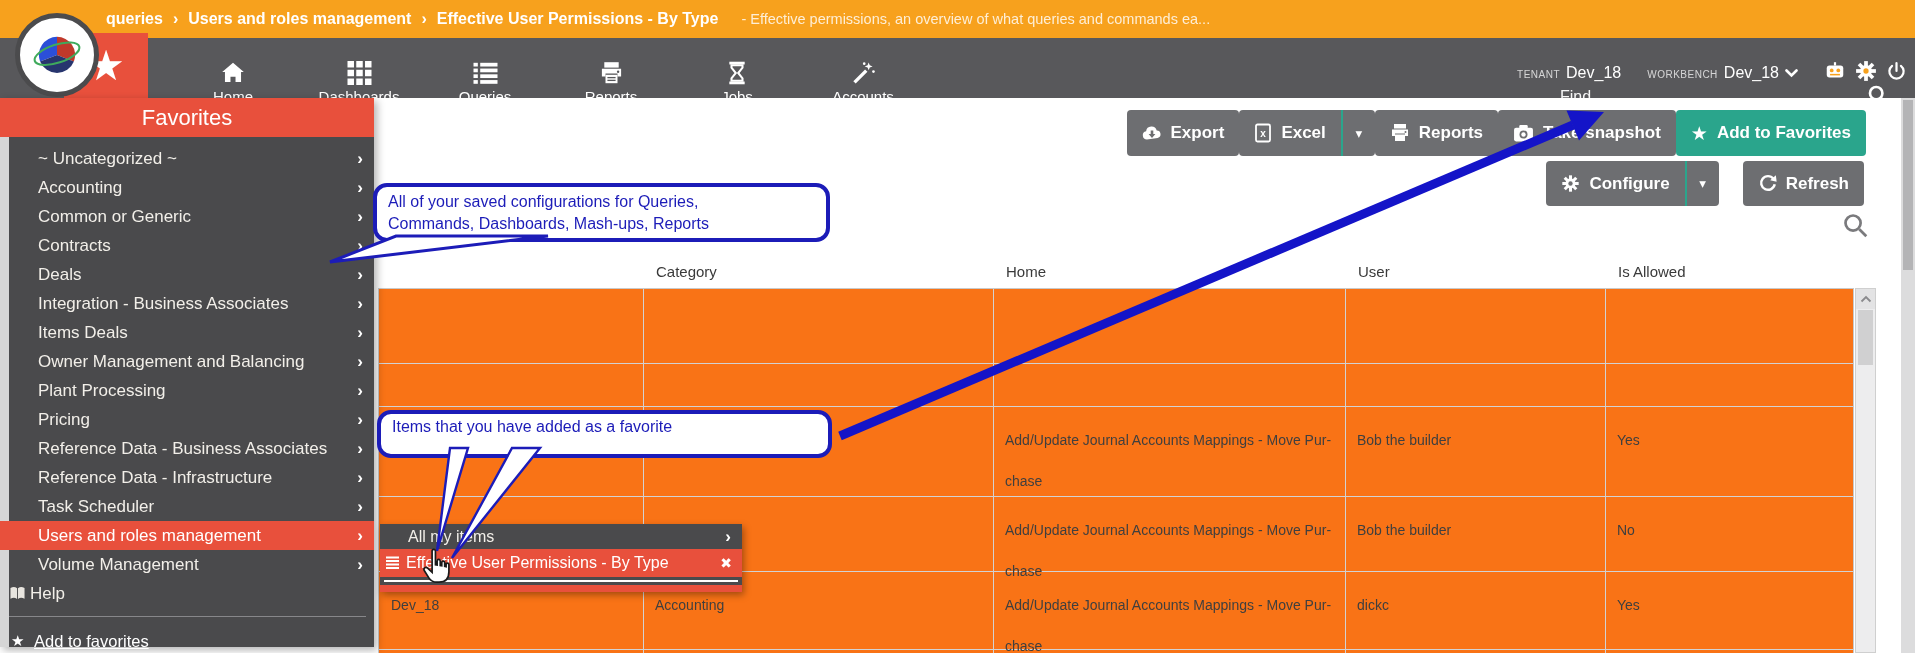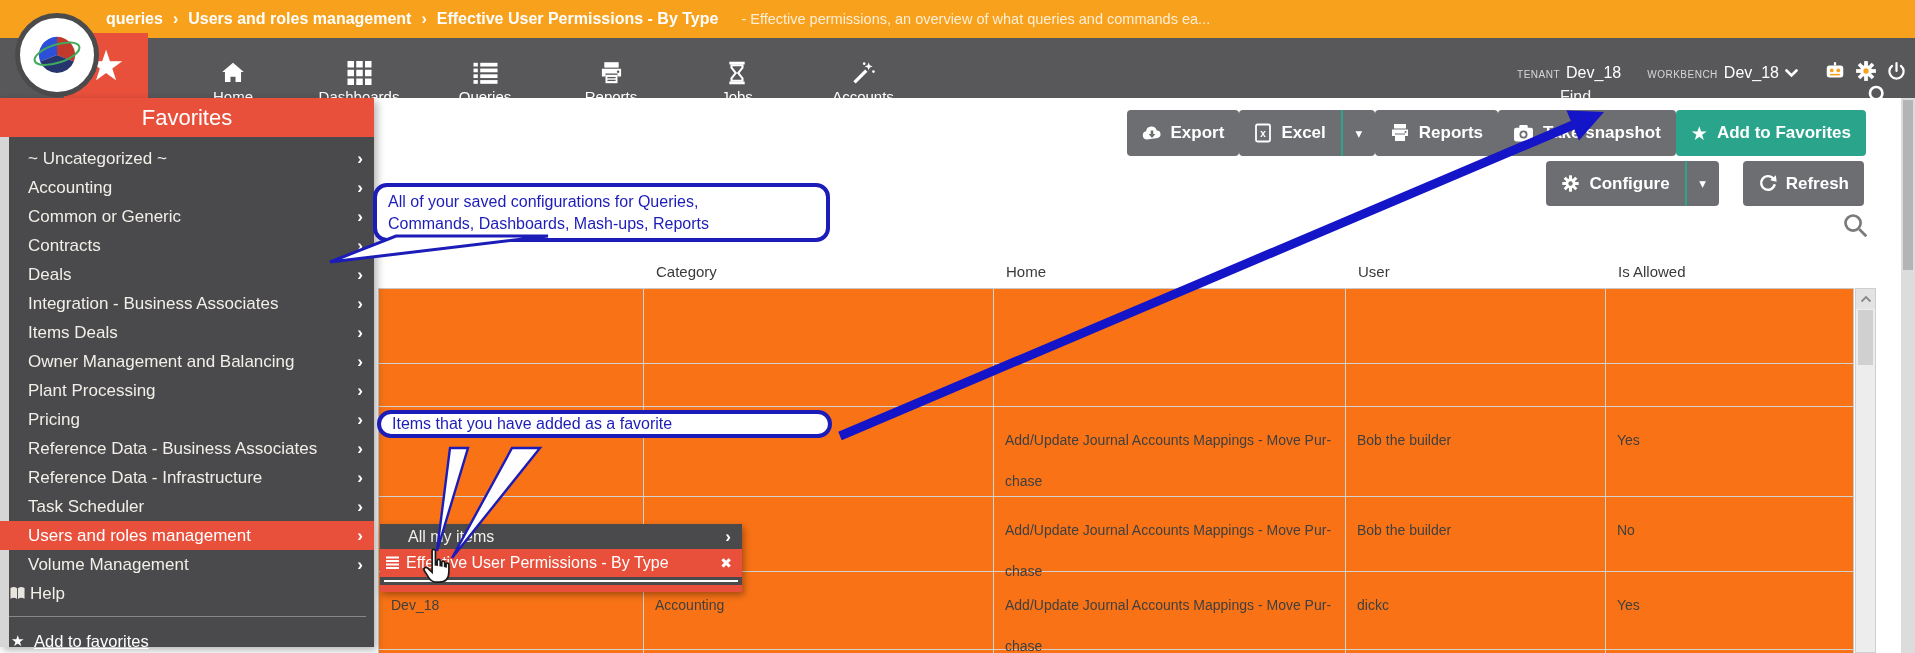--- a/index.html
+++ b/index.html
@@ -46,21 +46,21 @@
   #logo{position:absolute;left:15px;top:13px;width:84px;height:84px;border-radius:50%;
     background:#fff;border:5px solid #4b4b4d;z-index:30;display:flex;align-items:center;justify-content:center;}
 
   
   #fav-panel{position:absolute;left:0;top:98px;width:374px;height:549px;z-index:40;
     border-bottom:6px solid var(--red);box-shadow:3px 3px 8px rgba(0,0,0,.3);}
   #fav-header{height:39px;background:var(--red);color:#fff;font-size:22px;display:flex;
     align-items:center;justify-content:center;}
   #fav-body{position:relative;height:510px;background:var(--menu-gray);padding-top:7px;}
   #fav-strip{position:absolute;left:0;top:0;width:9px;height:100%;background:#d6d6d6;}
-  .fav-item{position:relative;height:29px;line-height:29px;padding-left:28px;font-size:17px;
+  .fav-item{position:relative;height:29px;line-height:29px;padding-left:38px;font-size:17px;
     color:#F2EFE9;cursor:pointer;white-space:nowrap;}
   .fav-item.active{background:var(--red);color:#fff;}
   .fav-chevron{position:absolute;right:11px;top:0;font-weight:bold;font-size:17px;color:#fff;}
   #fav-help{position:relative;height:29px;line-height:29px;padding-left:30px;font-size:17px;color:#F2EFE9;cursor:pointer;}
   #fav-help svg{position:absolute;left:9px;top:7px;}
   #fav-sep{margin:8px 8px 0 8px;border-top:1px solid #87878a;}
   #fav-add{position:relative;margin-top:9px;height:30px;line-height:30px;padding-left:34px;
     font-size:16.5px;color:#fff;cursor:pointer;}
   #fav-add .star{position:absolute;left:11px;top:0;font-size:15px;color:#fff;}
   #fav-add .lbl{text-decoration:underline;}
@@ -105,21 +105,21 @@
     border:1px solid #cfcfcf;z-index:6;}
   #tbl-scroll-up{height:20px;background:#e3e3e4;display:flex;align-items:center;justify-content:center;cursor:pointer;}
   #tbl-thumb{margin:1px 2px;height:55px;background:#d0d0d1;cursor:pointer;}
   #page-scroll{position:absolute;left:1901px;top:98px;width:14px;height:555px;background:#dcdcdd;z-index:6;}
   #page-thumb{margin:2px;height:170px;background:#b4b4b6;cursor:pointer;}
 
   
   .callout{position:absolute;background:#fff;border:4px solid #1c1cb8;border-radius:14px;
     z-index:50;color:#1c1cb8;font-size:16px;padding:4px 11px;}
   #callout1{left:373px;top:183px;width:457px;height:59px;line-height:22px;}
-  #callout2{left:377px;top:410px;width:455px;height:28px;display:flex;align-items:center;}
+  #callout2{left:377px;top:410px;width:455px;height:48px;display:flex;align-items:flex-start;}
 
   #overlay{position:absolute;left:0;top:0;width:1915px;height:653px;z-index:51;pointer-events:none;}
   #cursor{position:absolute;left:420px;top:548px;z-index:60;pointer-events:none;}
 </style>
 </head>
 <body>
 
 <div id="app">
 
   <div id="topbar">

